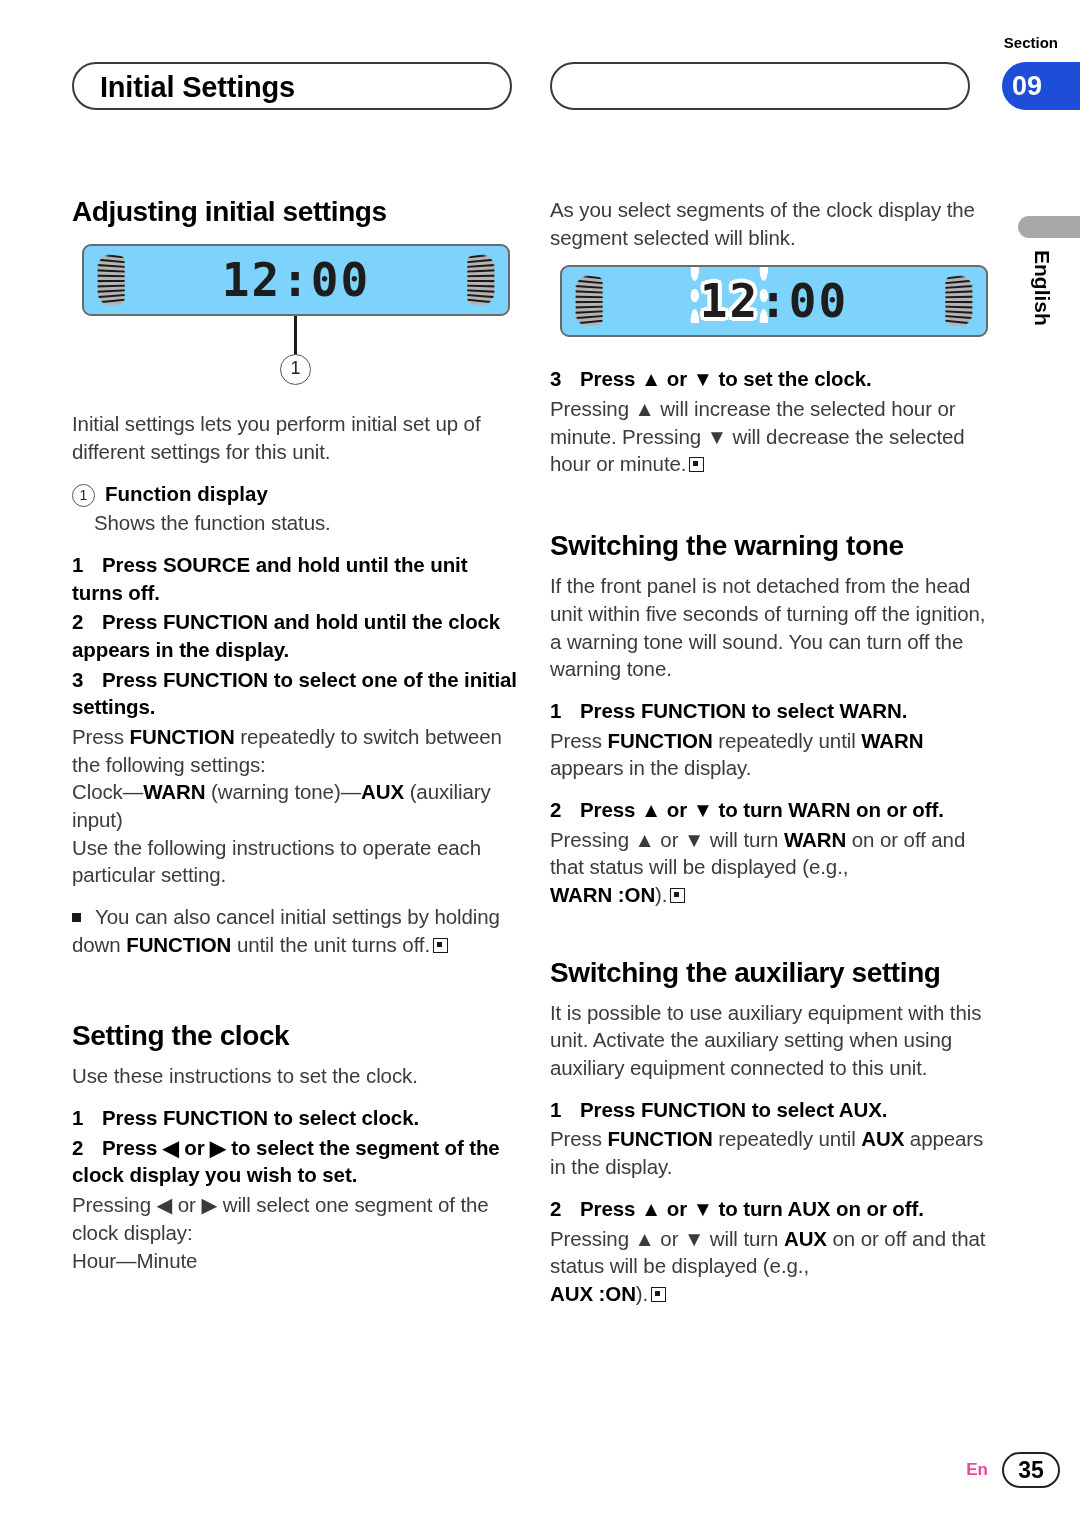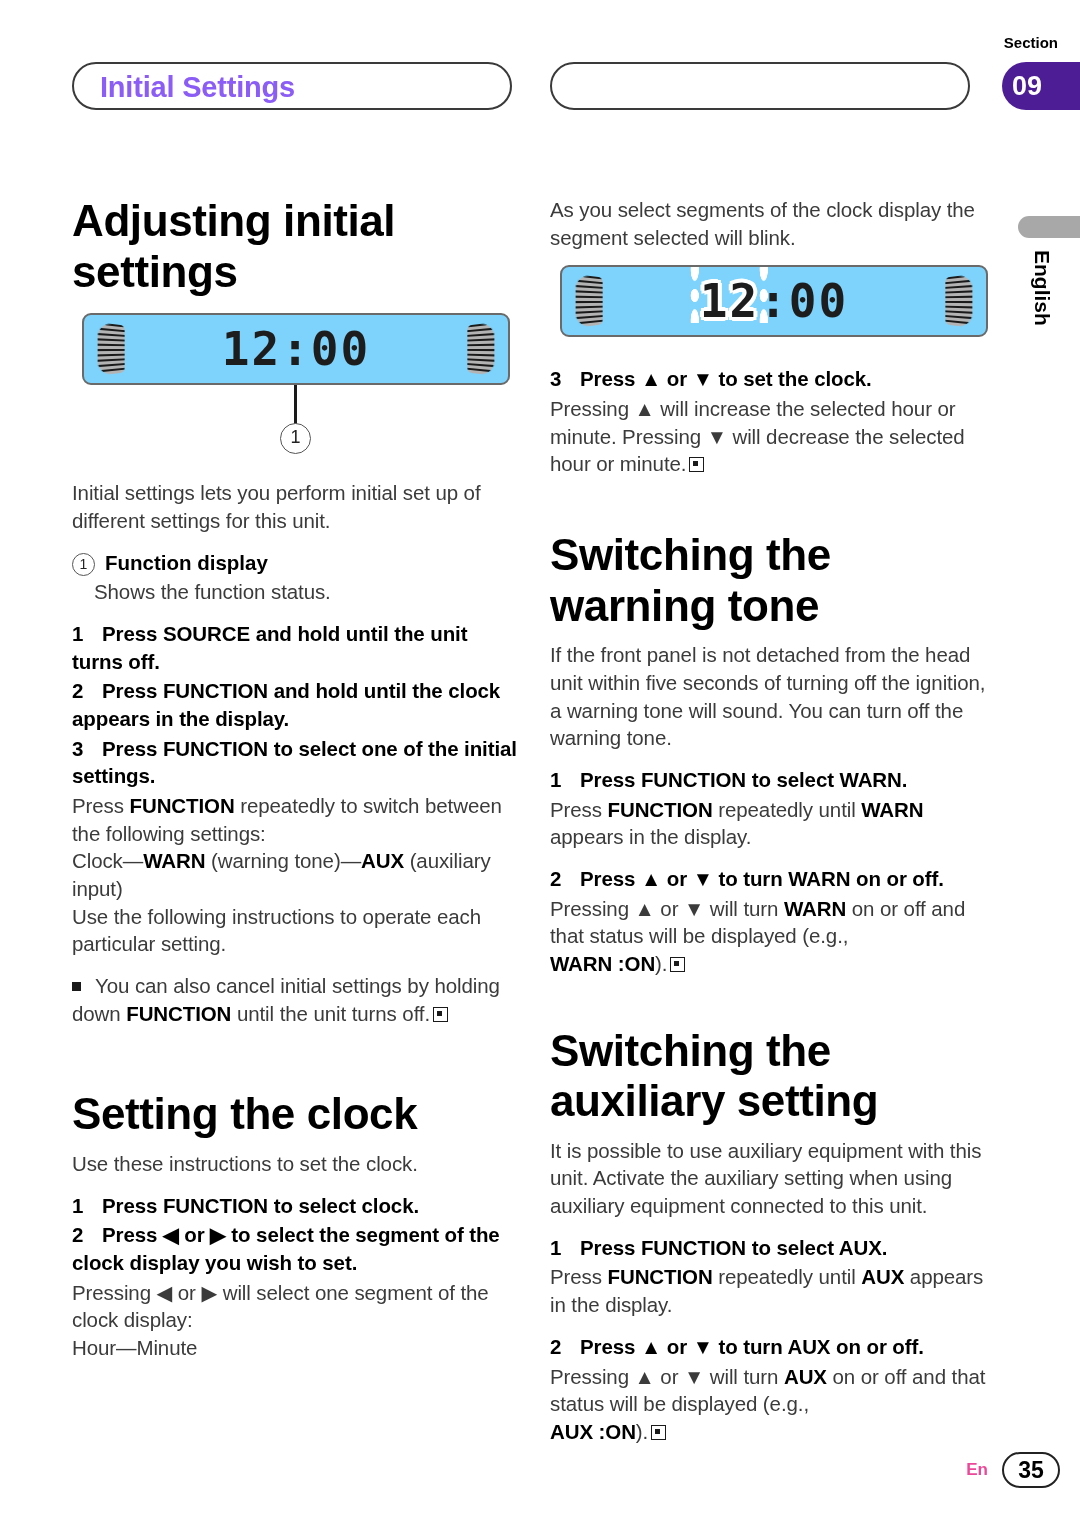--- a/index.html
+++ b/index.html
@@ -41,37 +41,37 @@
     left: 550px;
     width: 420px;
   }
   .hdr-title {
     position: absolute;
     left: 26px;
     top: 7px;
     font-size: 29px;
     font-weight: bold;
     letter-spacing: -0.2px;
-    color: #8b5cf6;
+    color: #000000;
   }
   .section-label {
     position: absolute;
     right: 22px;
     top: -28px;
     font-size: 15px;
     font-weight: bold;
     color: #000;
   }
   .section-badge {
     position: absolute;
     left: 1002px;
     top: 0;
     width: 78px;
     height: 48px;
-    background: #4c1d95;
+    background: #1d4ed8;
     border-radius: 26px 0 0 26px;
     color: #fff;
     font-size: 27px;
     font-weight: bold;
     display: flex;
     align-items: center;
     justify-content: flex-start;
     padding-left: 10px;
     box-sizing: border-box;
   }
@@ -79,21 +79,21 @@
   
   .col {
     position: absolute;
     top: 196px;
     width: 450px;
   }
   .col-left  { left: 72px; }
   .col-right { left: 550px; }
 
   h2.sec-head {
-    font-size: 44px;
+    font-size: 28px;
     font-weight: bold;
     margin: 0 0 16px 0;
     letter-spacing: -0.4px;
     line-height: 1.15;
     color: #000;
   }
   h2.sec-head.tight { margin-bottom: 10px; }
 
   p.body {
     font-size: 20.5px;

